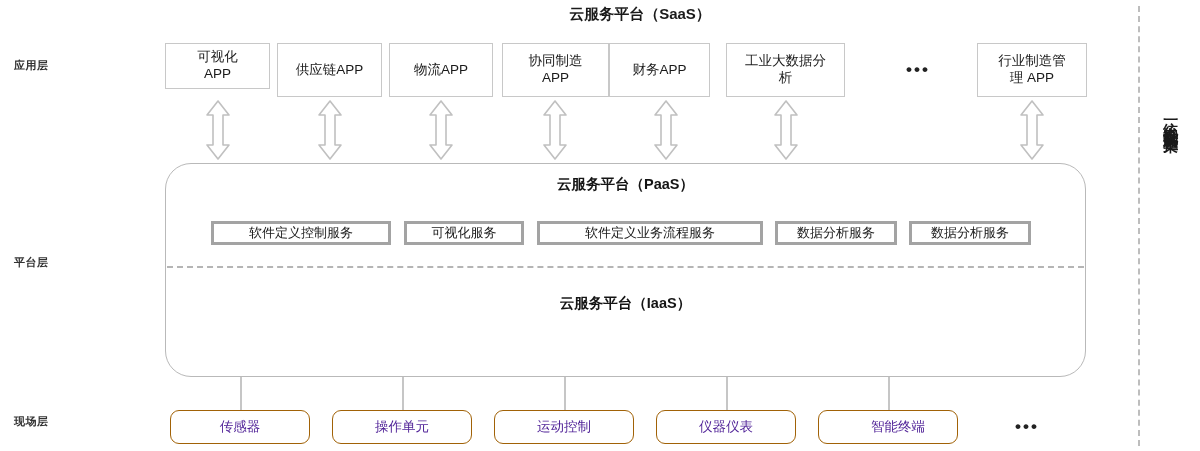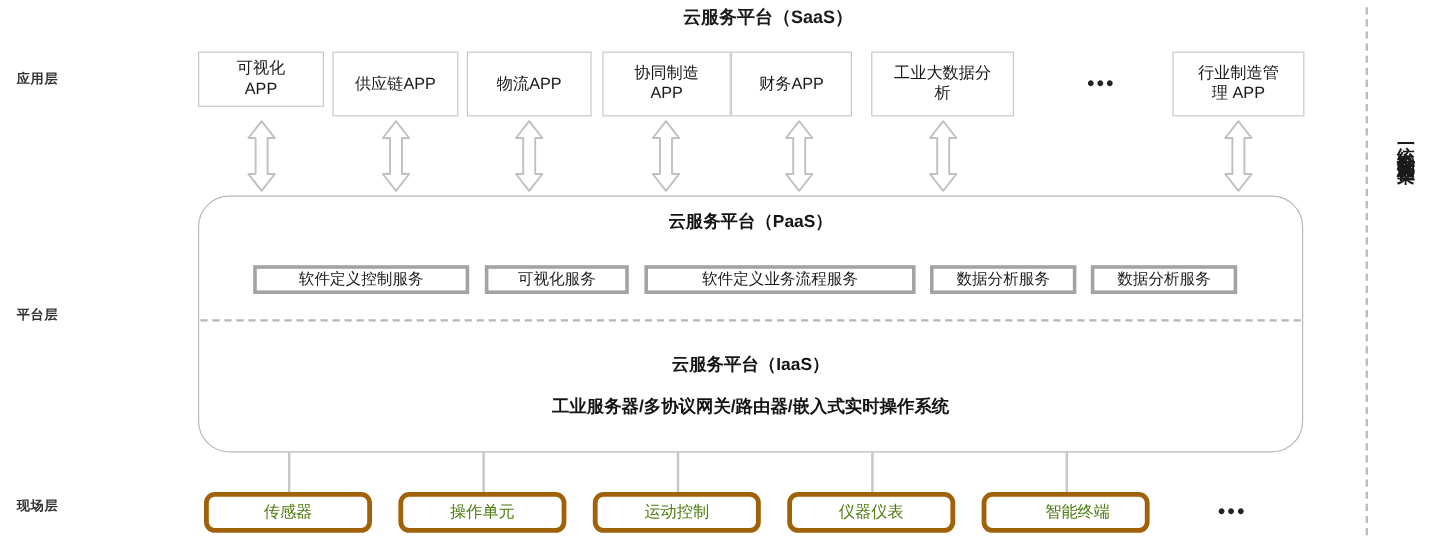--- a/index.html
+++ b/index.html
@@ -101,28 +101,28 @@
     align-items: center;
     justify-content: center;
     font-size: 13px;
     color: #1a1a1a;
     white-space: nowrap;
     height: 24px;
   }
 
   
   .field-box {
-    border: 4px solid #a16207;
+    border: 1px solid #a16207;
     border-radius: 9px;
     background: #ffffff;
     display: flex;
     align-items: center;
     justify-content: center;
     font-size: 13.5px;
-    color: #4d7c0f;
+    color: #4c1d95;
     white-space: nowrap;
   }
 
   
   .connector {
     background: #c6c6c6;
     width: 1.6px;
   }
 
   
@@ -200,21 +200,20 @@
 
   <div class="abs svc-chip" style="left:211px; top:221px; width:180px;">软件定义控制服务</div>
   <div class="abs svc-chip" style="left:404px; top:221px; width:120px;">可视化服务</div>
   <div class="abs svc-chip" style="left:537px; top:221px; width:226px;">软件定义业务流程服务</div>
   <div class="abs svc-chip" style="left:775px; top:221px; width:122px;">数据分析服务</div>
   <div class="abs svc-chip" style="left:909px; top:221px; width:122px;">数据分析服务</div>
 
   <div class="abs divider-dashed" style="left:167px; top:266px; width:917px;"></div>
 
   <div class="abs iaas-title" style="left:165px; top:294px; width:921px;">云服务平台（IaaS）</div>
-  <div class="abs iaas-sub" style="left:165px; top:329px; width:921px;">工业服务器/多协议网关/路由器/嵌入式实时操作系统</div>
 
   <div class="abs connector" style="left:240px; top:377px; height:33px;"></div>
   <div class="abs connector" style="left:402px; top:377px; height:33px;"></div>
   <div class="abs connector" style="left:564px; top:377px; height:33px;"></div>
   <div class="abs connector" style="left:726px; top:377px; height:33px;"></div>
   <div class="abs connector" style="left:888px; top:377px; height:33px;"></div>
 
   <div class="abs field-box" style="left:170px; top:410px; width:140px; height:34px;">传感器</div>
   <div class="abs field-box" style="left:332px; top:410px; width:140px; height:34px;">操作单元</div>
   <div class="abs field-box" style="left:494px; top:410px; width:140px; height:34px;">运动控制</div>

